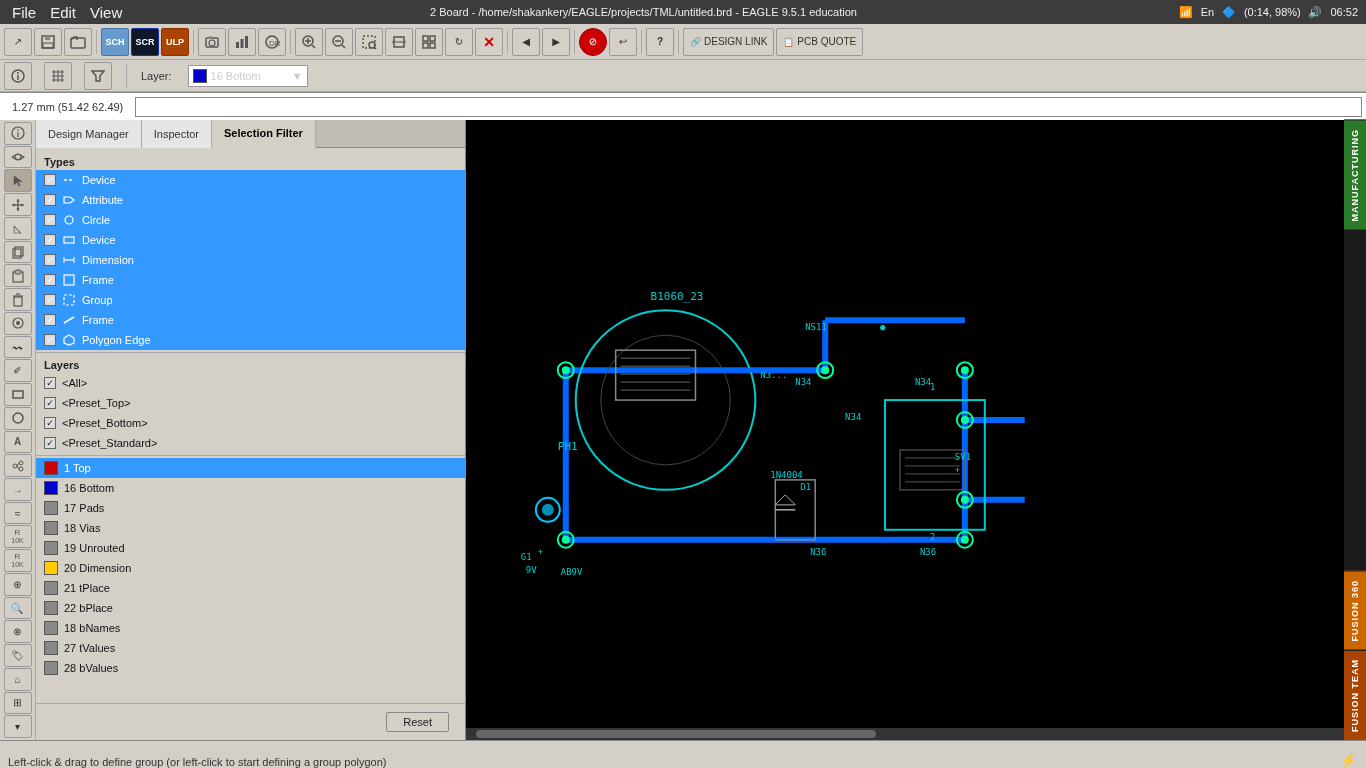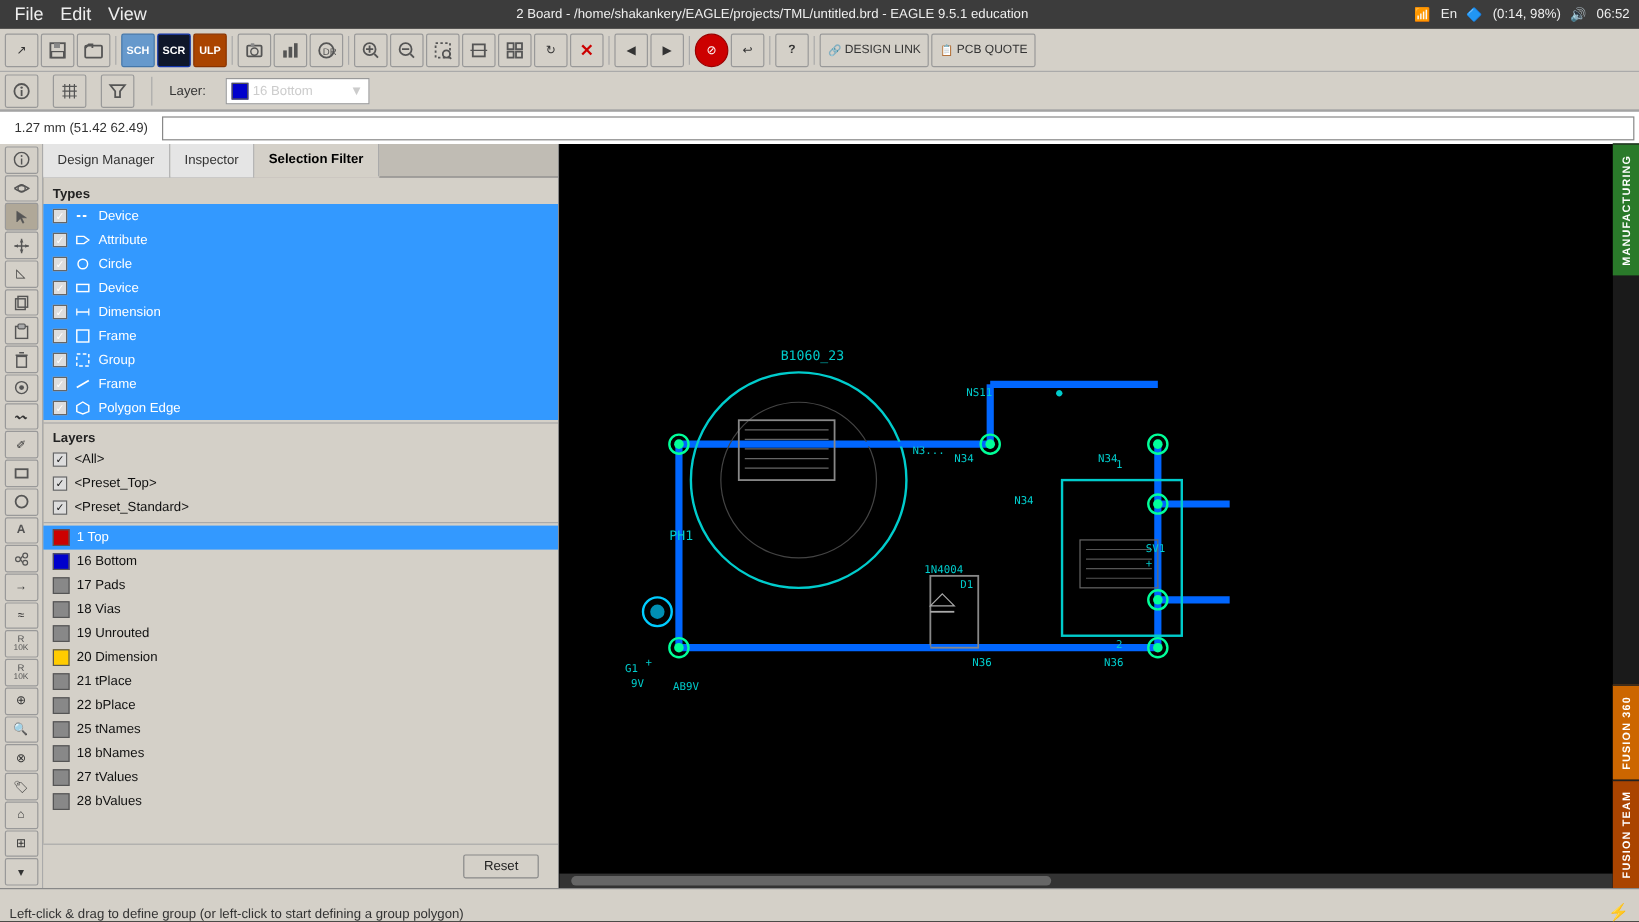--- a/index.html
+++ b/index.html
@@ -633,20 +633,24 @@
       <div class="panel-item">
         <div class="item-checkbox checked"></div>
         <span>&lt;All&gt;</span>
       </div>
       <div class="panel-item">
         <div class="item-checkbox checked"></div>
         <span>&lt;Preset_Top&gt;</span>
       </div>
       <div class="panel-item">
         <div class="item-checkbox checked"></div>
+        <span>&lt;Preset_Bottom&gt;</span>
+      </div>
+      <div class="panel-item">
+        <div class="item-checkbox checked"></div>
         <span>&lt;Preset_Standard&gt;</span>
       </div>
 
       <div class="divider-line"></div>
 
       <div class="panel-item selected">
         <div style="width:14px; height:14px; background:#cc0000; border:1px solid #555;"></div>
         <span>1 Top</span>
       </div>
       <div class="panel-item">
@@ -669,24 +673,20 @@
         <div style="width:14px; height:14px; background:#ffcc00; border:1px solid #555;"></div>
         <span>20 Dimension</span>
       </div>
       <div class="panel-item">
         <div style="width:14px; height:14px; background:#888888; border:1px solid #555;"></div>
         <span>21 tPlace</span>
       </div>
       <div class="panel-item">
         <div style="width:14px; height:14px; background:#888888; border:1px solid #555;"></div>
         <span>22 bPlace</span>
-      </div>
-      <div class="panel-item">
-        <div style="width:14px; height:14px; background:#888888; border:1px solid #555;"></div>
-        <span>25 tNames</span>
       </div>
       <div class="panel-item">
         <div style="width:14px; height:14px; background:#888888; border:1px solid #555;"></div>
         <span>18 bNames</span>
       </div>
       <div class="panel-item">
         <div style="width:14px; height:14px; background:#888888; border:1px solid #555;"></div>
         <span>27 tValues</span>
       </div>
       <div class="panel-item">

